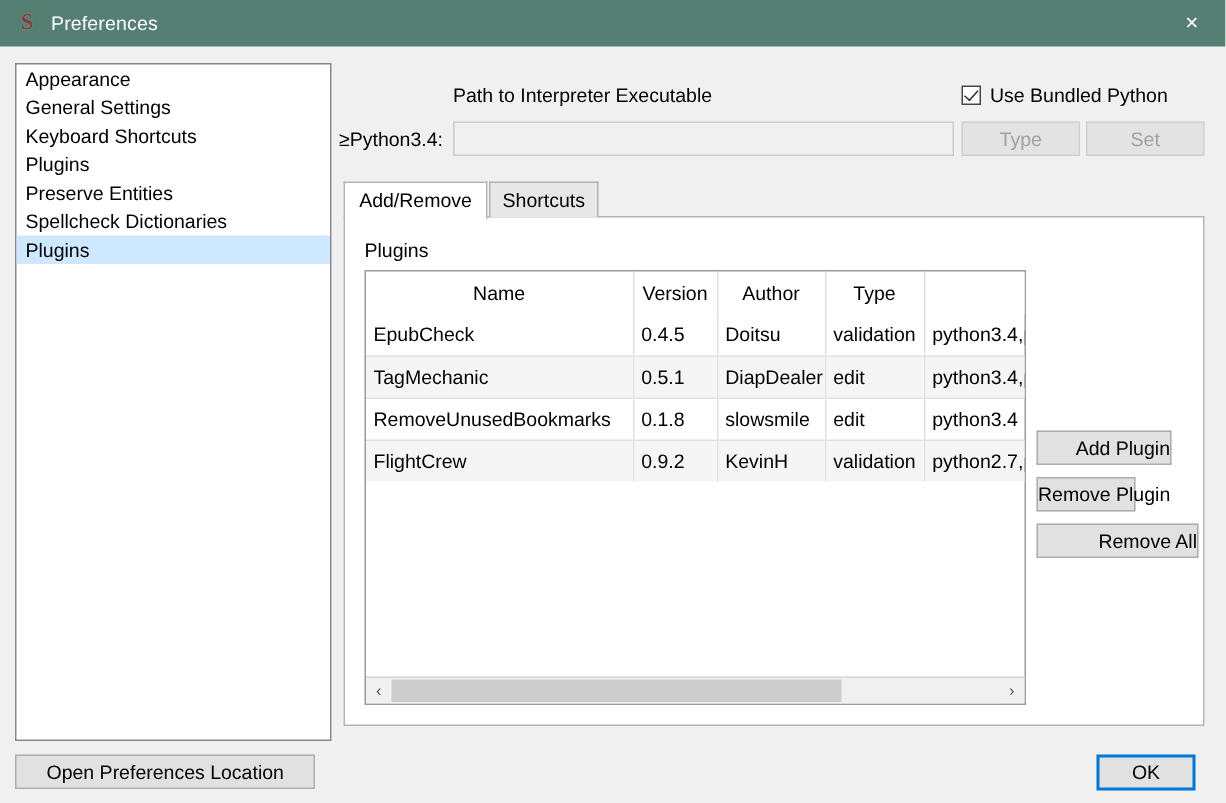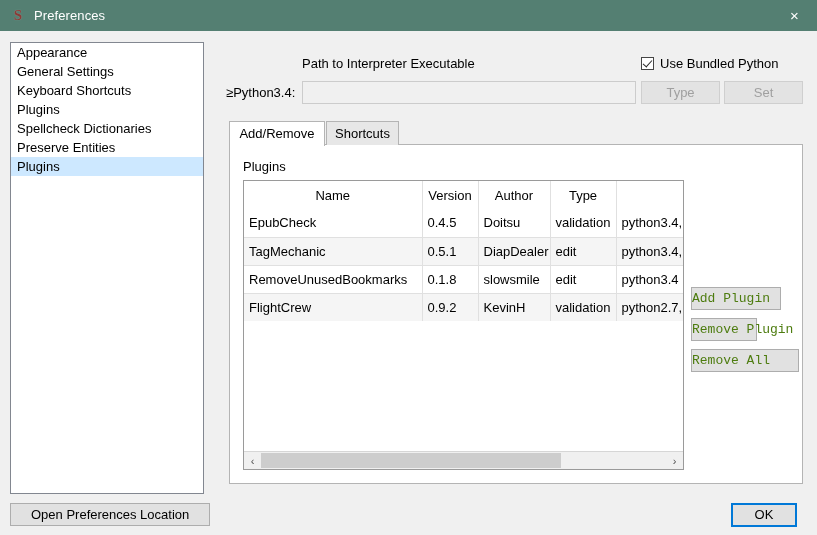--- a/index.html
+++ b/index.html
@@ -44,21 +44,21 @@
     position: absolute; right: 0; top: 0;
     width: 45px; height: 31px;
     display: flex; align-items: center; justify-content: center;
     color: #ffffff; font-size: 15px;
     line-height: 1;
   }
 
   
   #sidebar {
     position: absolute; left: 10px; top: 42px;
-    width: 194px; height: 452px;
+    width: 211px; height: 452px;
     background: #ffffff;
     border: 1px solid #828790;
     box-sizing: border-box;
     overflow: hidden;
   }
   .side-item {
     height: 19px;
     line-height: 19px;
     padding-left: 6px;
     font-size: 13px;
@@ -253,24 +253,23 @@
 
   
   .side-btn {
     position: absolute;
     height: 23px;
     background: #e1e1e1;
     border: 1px solid #adadad;
     box-sizing: border-box;
     font-size: 13px;
     line-height: 21px;
-    text-align: left;
-    white-space: nowrap;
-    color: #4d7c0f;
-    font-family: Liberation Mono, monospace;
+    text-align: right;
+    white-space: nowrap;
+    color: #000000;
   }
   #btn-add-plugin    { left: 691px; top: 287px; width: 90px; }
   #btn-remove-plugin { left: 691px; top: 318px; width: 66px; }
   #btn-remove-all    { left: 691px; top: 349px; width: 108px; }
 
   
   #ok-btn {
     position: absolute; left: 731px; top: 503px;
     width: 66px; height: 24px;
     background: #e1e1e1;
@@ -291,22 +290,22 @@
     <span id="title-icon">S</span>
     <span id="title-text">Preferences</span>
     <span id="close-btn">×</span>
   </div>
 
   <div id="sidebar">
     <div class="side-item">Appearance</div>
     <div class="side-item">General Settings</div>
     <div class="side-item">Keyboard Shortcuts</div>
     <div class="side-item">Plugins</div>
+    <div class="side-item">Preserve Entities</div>
     <div class="side-item">Spellcheck Dictionaries</div>
-    <div class="side-item">Preserve Entities</div>
     <div class="side-item selected">Plugins</div>
   </div>
 
   <div id="open-prefs-btn">Open Preferences Location</div>
 
   <div id="path-label">Path to Interpreter Executable</div>
 
   <div id="bundled-check-wrap">
     <span class="checkbox-box checked"></span>
     <span id="bundled-label">Use Bundled Python</span>

